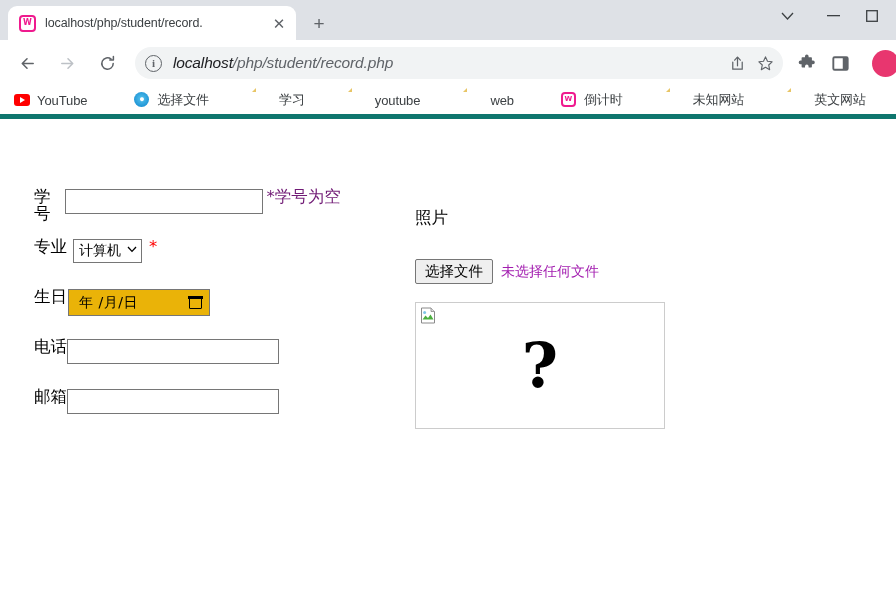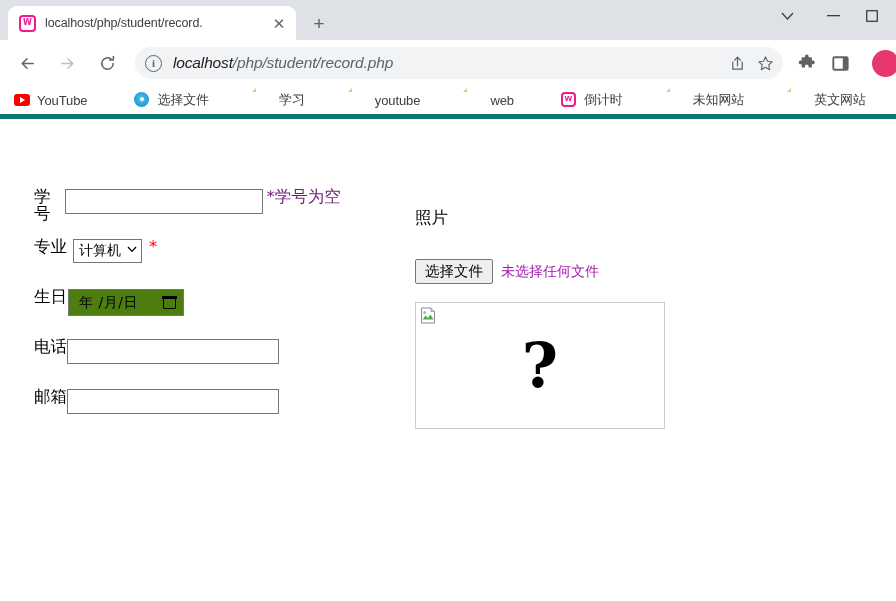--- a/index.html
+++ b/index.html
@@ -330,24 +330,24 @@
   .radio.on::after {
     content: "";
     position: absolute;
     left: 3px; top: 3px;
     width: 5px; height: 5px;
     border-radius: 50%;
     background: #fff;
   }
   .datein {
     margin-left: 1px;
-    width: 116px;
+    width: 142px;
     height: 27px;
     border: 1px solid #767676;
-    background: #4d7c0f;
+    background: #eab308;
     display: flex;
     align-items: center;
     padding: 0 7px 0 10px;
     font-size: 14px;
     color: #000;
     font-family: "DejaVu Sans", sans-serif;
   }
   .datein .dtxt { flex: 1 1 auto; letter-spacing: 0.5px; }
   .cal {
     width: 13px; height: 12px;

